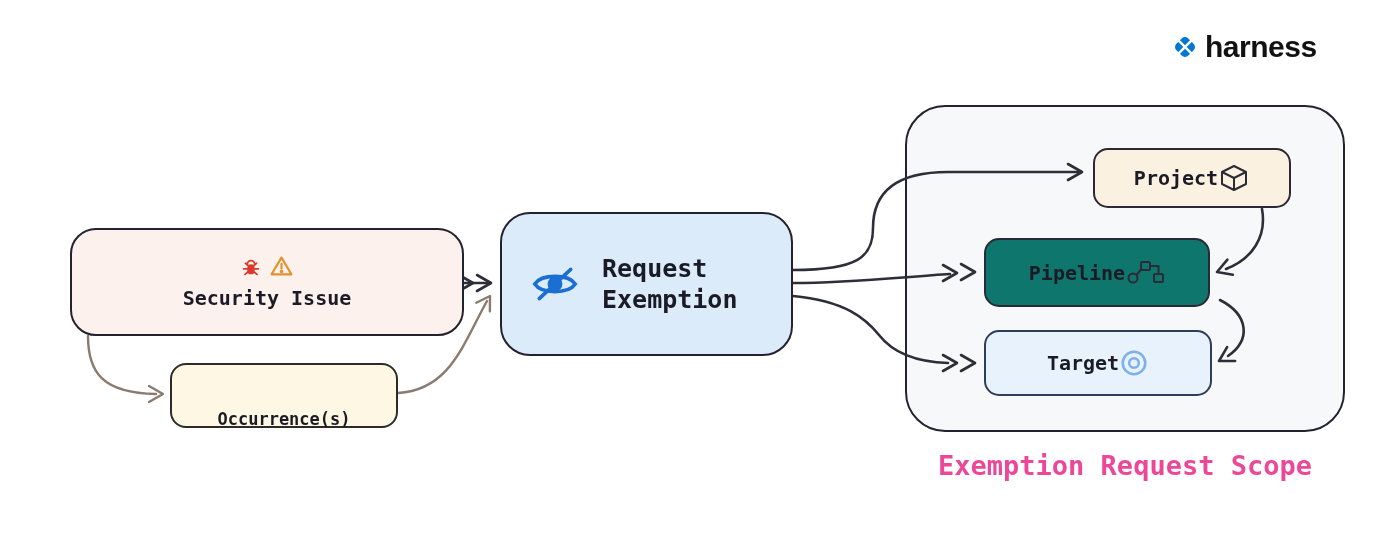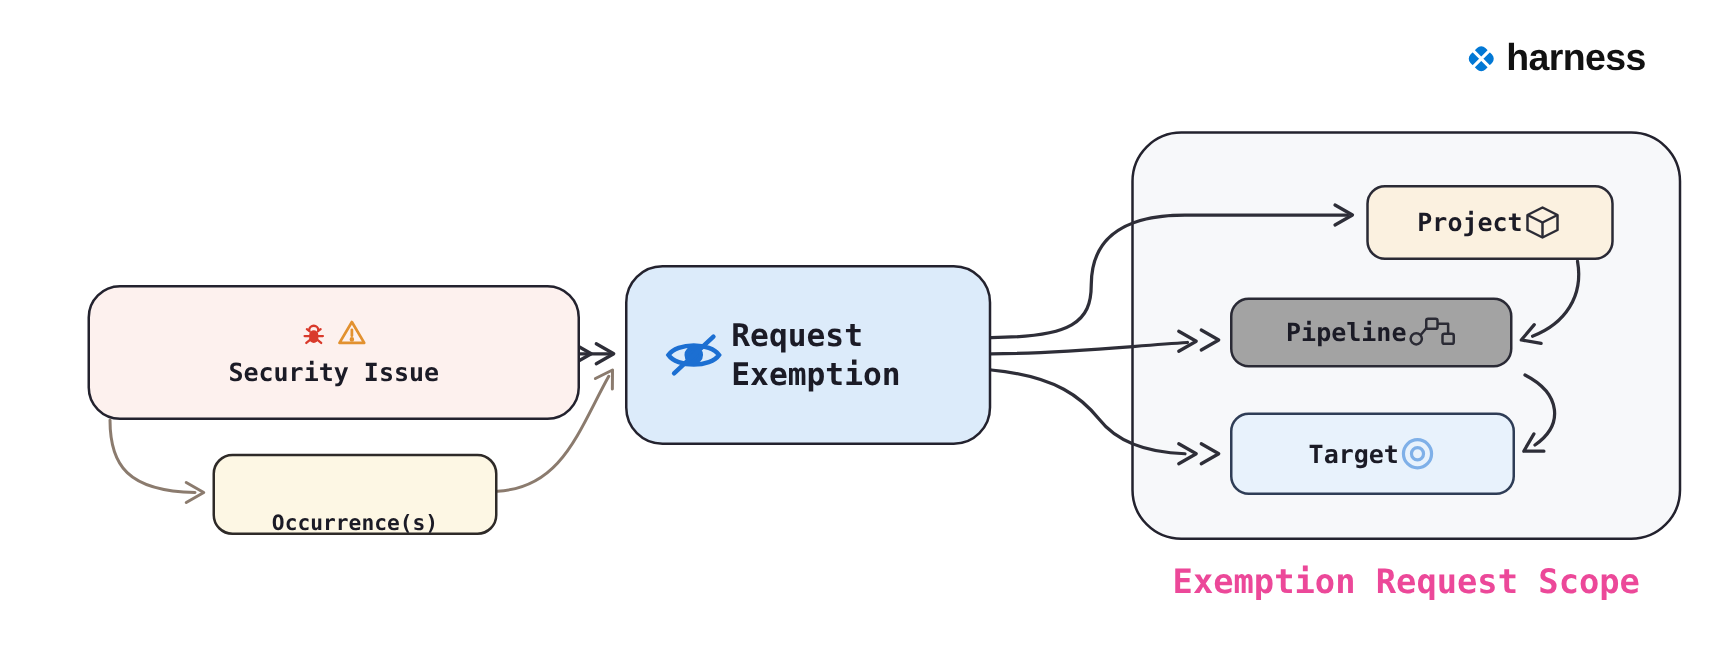--- a/index.html
+++ b/index.html
@@ -29,39 +29,39 @@
   .occurrences {
     left:170px; top:363px; width:228px; height:65px;
     background:#fdf7e4; border:2px solid #2e2a28; border-radius:16px;
   }
   .occurrences .label { font-size:17px; font-weight:700;margin-top:46px; }
 
   
   .request {
     left:500px; top:212px; width:293px; height:144px;
     background:#dcebfa; border:2.5px solid #23222e; border-radius:30px;
-    gap:3px; padding-left:26px; justify-content:flex-start;
+    gap:20px; padding-left:26px; justify-content:flex-start;
   }
   .request .label { font-size:25px; font-weight:700; line-height:1.25; }
 
   
   .scope {
     left:905px; top:105px; width:440px; height:327px;
     background:#f7f8fa; border:2.5px solid #23222e; border-radius:40px;
     z-index:0;
   }
   .scope-label {
     position:absolute; left:905px; top:450px; width:440px; text-align:center;
     font-size:27px; font-weight:700; color:#ec4899; z-index:2;
   }
 
   .scope-item { border-radius:15px; }
   .scope-item .label { font-size:20px; font-weight:700; }
   .project  { left:1093px; top:148px; width:198px; height:60px; background:#fbf1e0; border:2px solid #2a2a35; }
-  .pipeline { left:984px;  top:238px; width:226px; height:56px; background:#a3a3a3; border:2px solid #2a2a35; }
+  .pipeline { left:984px;  top:238px; width:226px; height:69px; background:#0f766e; border:2px solid #2a2a35; }
   .target   { left:984px;  top:330px; width:228px; height:66px; background:#e8f2fc; border:2px solid #2f3d56; }
 
   .icon { display:inline-flex; align-items:center; justify-content:center; }
 </style>
 </head>
 <body>
 
 <div class="stage">
 
   <svg class="arrows" viewBox="0 0 1383 537" aria-hidden="true">

